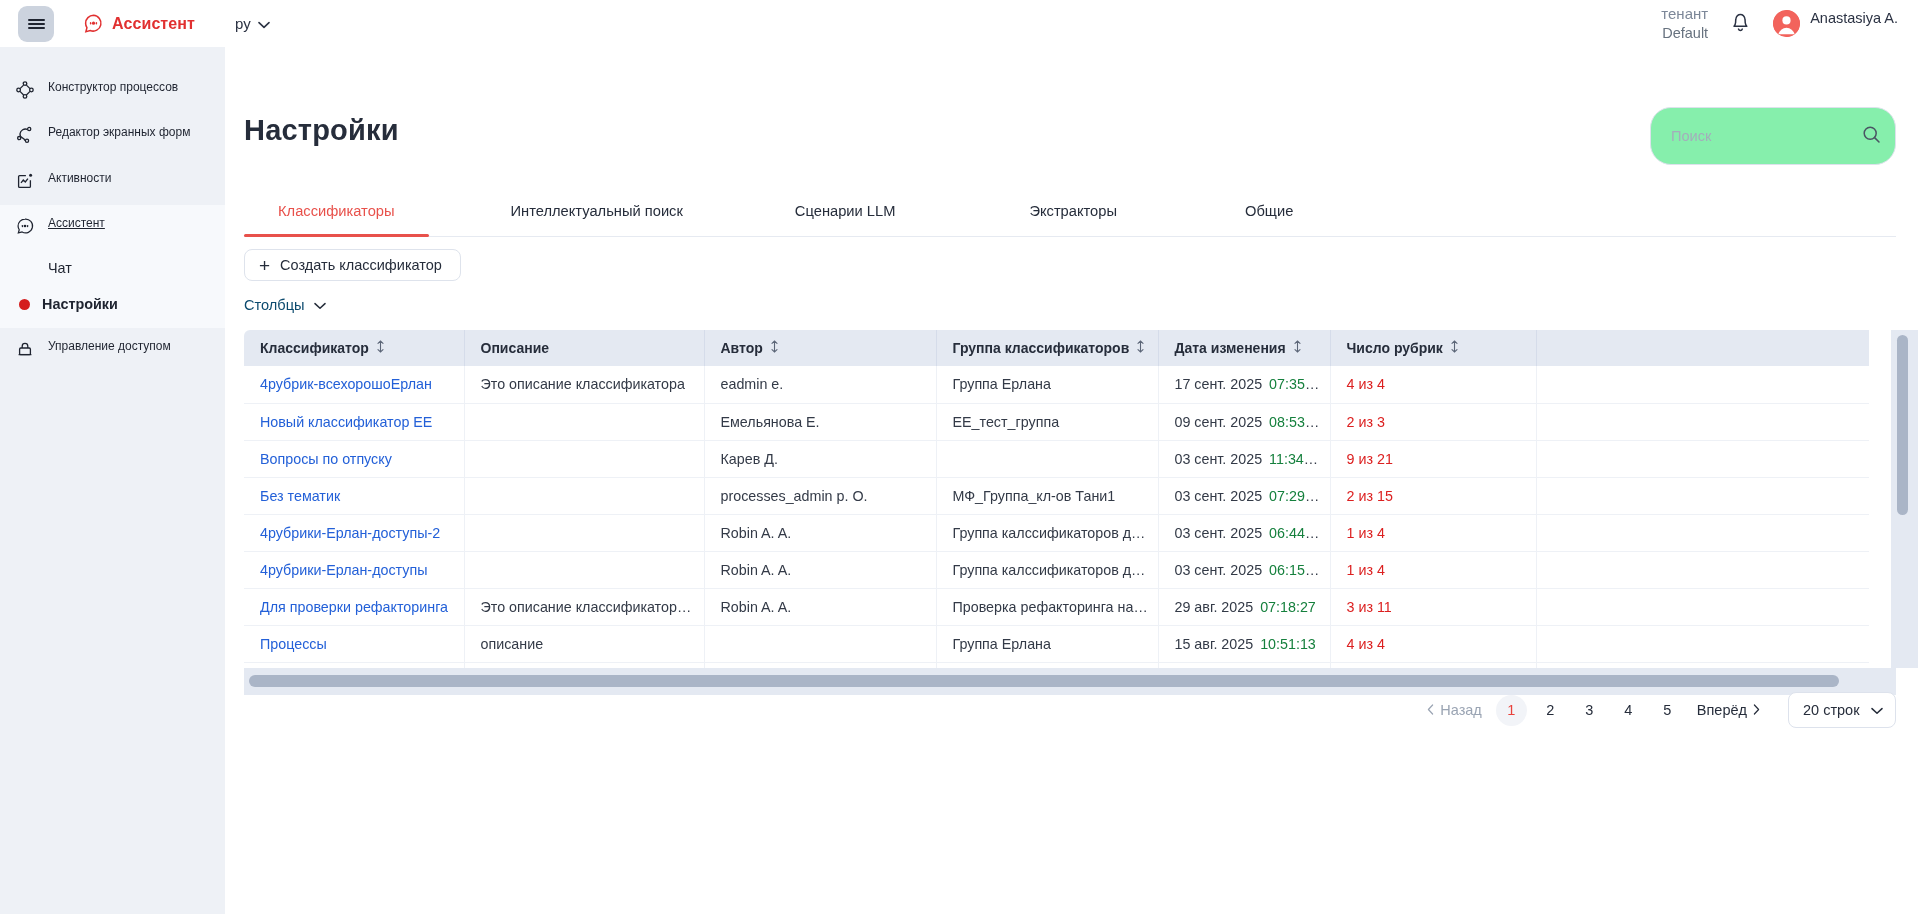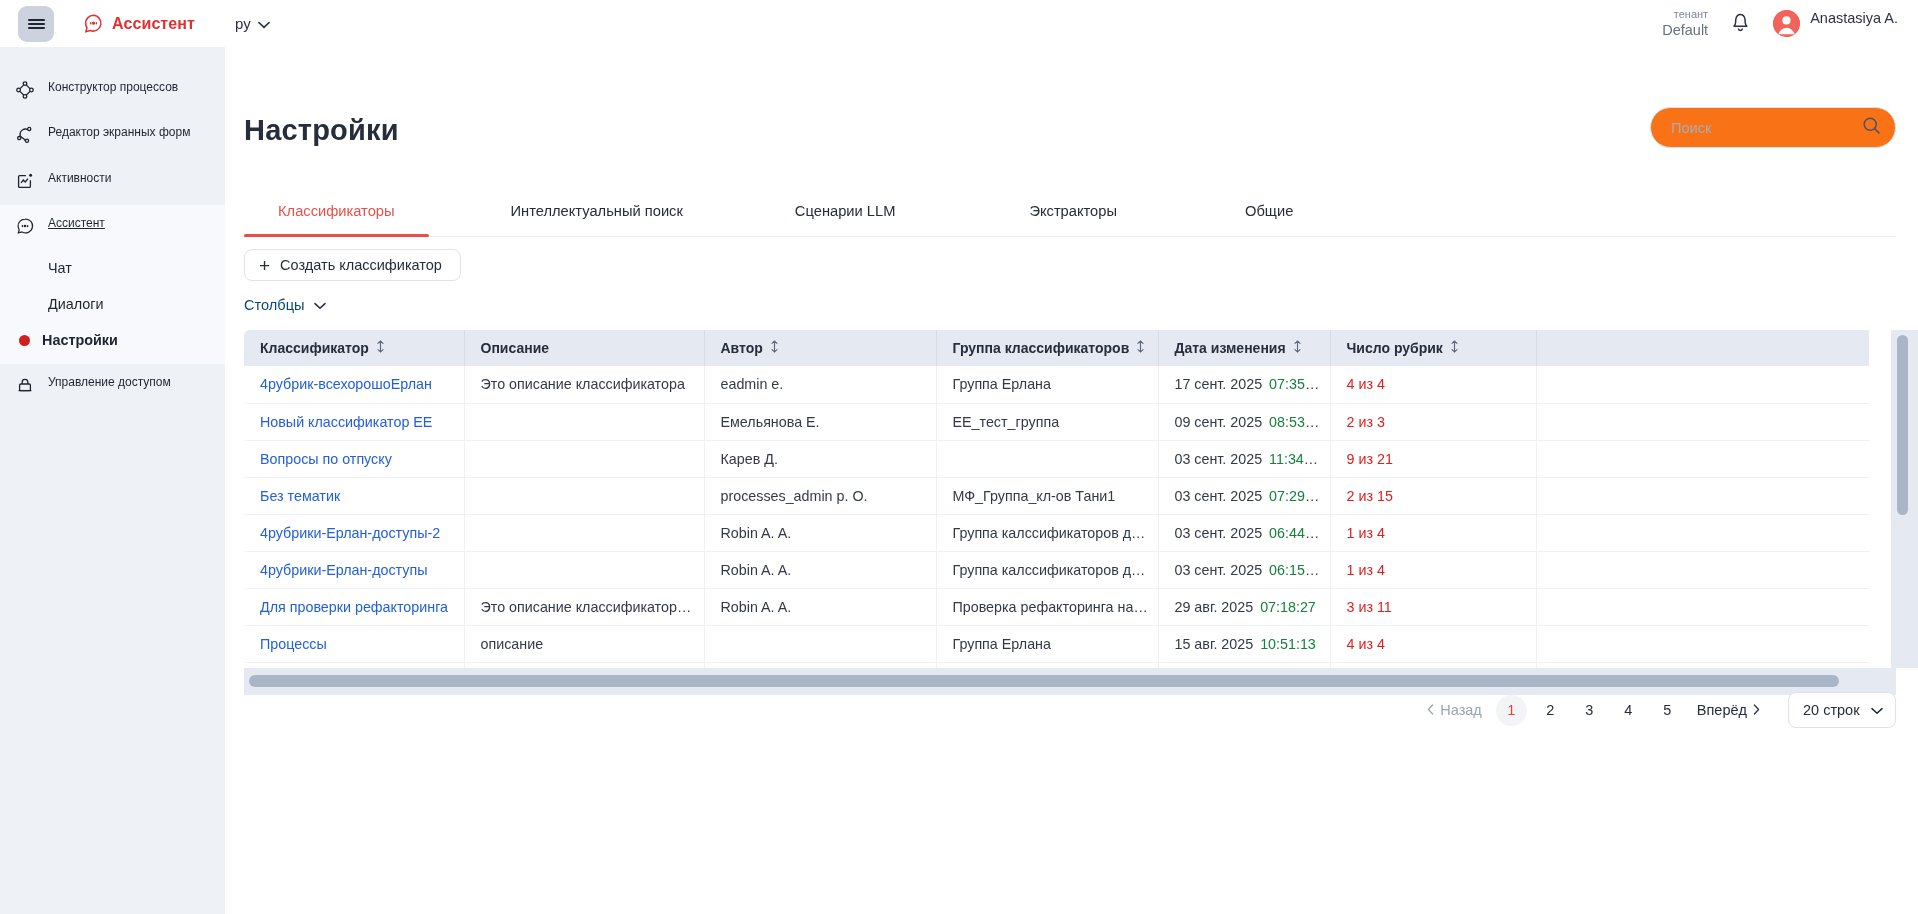--- a/index.html
+++ b/index.html
@@ -43,21 +43,21 @@
     cursor: pointer;
     color: #2b3243; font-size: 15px;
   }
   .chev { display:block; }
 
   .topbar-right {
     margin-left: auto; margin-right: 20px;
     display: flex; align-items: center; gap: 22px;
   }
   .tenant { text-align: right; line-height: 1.25; }
-  .tenant-label { font-size: 11px; color: #7c8798; display:block; }
+  .tenant-label { font-size: 15px; color: #7c8798; display:block; }
   .tenant-value { font-size: 14.5px; color: #67727f; display:block; }
   .bell { cursor: pointer; display:block; }
   .user { display:flex; gap:10px; cursor:pointer; }
   .avatar {
     width: 27px; height: 27px; border-radius: 50%;
     background: #f2635c; display:flex; align-items:center; justify-content:center;
     overflow:hidden;
   }
   .user-name { font-size: 14.5px; color: #2b3243; }
 
@@ -102,23 +102,23 @@
     width: 1693px; height: 867px;
     background: #ffffff;
     padding: 0 0 0 0;
   }
   .page-title {
     position: absolute; left: 19px; top: 67px;
     font-size: 29px; font-weight: 700; color: #262d3b; letter-spacing: .2px;
   }
   .search-box {
     position: absolute; right: 22px; top: 60px;
-    width: 246px; height: 41px;
+    width: 246px; height: 58px;
     border: 1px solid #dde2ec; border-radius: 21px;
-    background: #f97316;
+    background: #86efac;
     display: flex; align-items: center;
     padding: 0 14px 0 20px;
   }
   .search-box input {
     border: 0; outline: 0; flex: 1;
     font-size: 14.6px; font-family: inherit; color: #2b3243;
     background: transparent;
   }
   .search-box input::placeholder { color: #a4adbb; }
 
@@ -351,23 +351,20 @@
         <rect x="6.4" y="8.8" width="1.4" height="2.5" rx=".7" fill="#1f2430" stroke="none"></rect>
         <rect x="12.2" y="8.8" width="1.4" height="2.5" rx=".7" fill="#1f2430" stroke="none"></rect>
       </svg>
     </span>
     <span class="nav-label">Ассистент</span>
   </div>
 
   <div class="sub-group">
     <div class="sub-item">
       <span>Чат</span>
-    </div>
-    <div class="sub-item">
-      <span>Диалоги</span>
     </div>
     <div class="sub-item current">
       <span class="dot"></span>
       <span>Настройки</span>
     </div>
   </div>
 
   <div class="nav-item">
     <span class="ico">
       <svg width="18" height="18" viewBox="0 0 18 18" fill="none" stroke="#1f2430" stroke-width="1.3">

